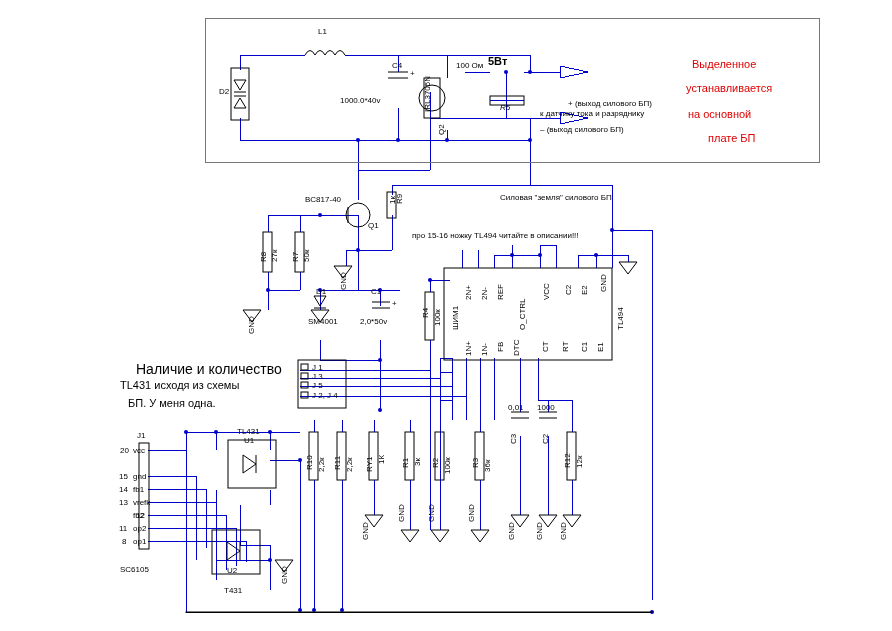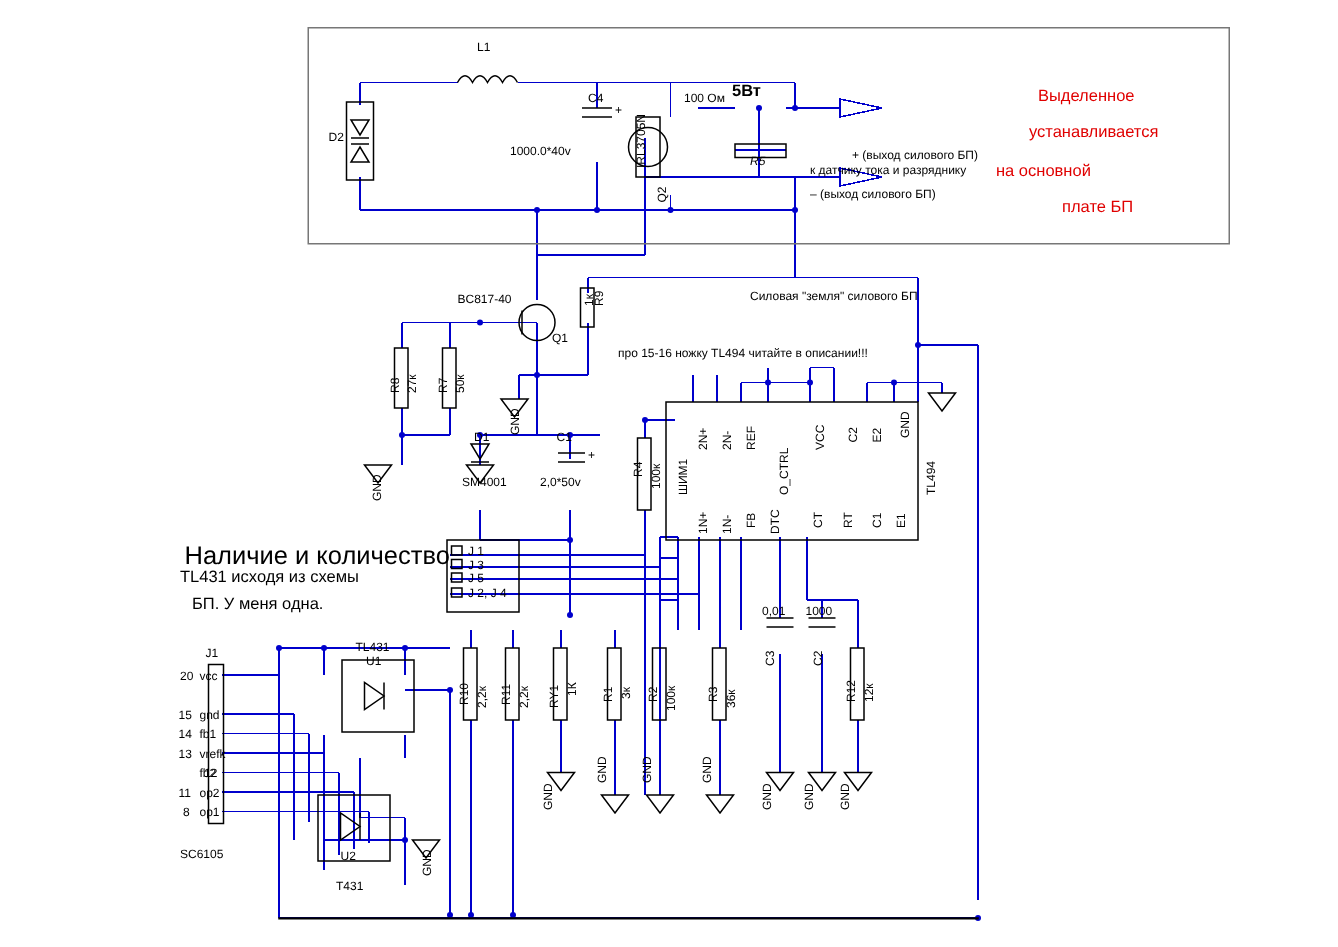--- a/index.html
+++ b/index.html
@@ -295,21 +295,21 @@
   <div class="lbl v" style="left:438px;top:135px;">Q2</div>
   <div class="lbl" style="left:456px;top:62px;">100 Ом</div>
   <div class="lbl big" style="left:488px;top:56px;">5Вт</div>
   <div class="lbl" style="left:500px;top:104px;font-style:italic;">R5</div>
   <div class="lbl" style="left:568px;top:68px;margin-top:32px;">+ (выход силового БП)</div>
   <div class="lbl" style="left:540px;top:126px;text-align:right;">– (выход силового БП)</div>
   <div class="lbl" style="left:496px;top:110px;margin-left:44px;">к датчику тока и разряднику</div>
 
   <div class="note" style="position:absolute;left:692px;top:58px;">Выделенное</div>
   <div class="note" style="position:absolute;left:686px;top:82px;">устанавливается</div>
-  <div class="note" style="position:absolute;left:652px;top:108px;padding-left:12px;">на основной</div>
+  <div class="note" style="position:absolute;left:676px;top:108px;padding-left:12px;">на основной</div>
   <div class="note" style="position:absolute;left:708px;top:132px;">плате БП</div>
 
   <div class="lbl" style="left:305px;top:196px;">BC817-40</div>
   <div class="lbl" style="left:368px;top:222px;">Q1</div>
   <div class="lbl v" style="left:396px;top:204px;">R9</div>
   <div class="lbl v" style="left:389px;top:204px;">1к</div>
   <div class="lbl v" style="left:260px;top:262px;">R8</div>
   <div class="lbl v" style="left:271px;top:262px;">27к</div>
   <div class="lbl v" style="left:292px;top:262px;">R7</div>
   <div class="lbl v" style="left:303px;top:262px;">50к</div>
@@ -344,21 +344,21 @@
   <div class="lbl v" style="left:542px;top:352px;">CT</div>
   <div class="lbl v" style="left:562px;top:352px;">RT</div>
   <div class="lbl v" style="left:581px;top:352px;">C1</div>
   <div class="lbl v" style="left:597px;top:352px;">E1</div>
 
   <div class="lbl" style="left:312px;top:364px;">J 1</div>
   <div class="lbl" style="left:312px;top:373px;text-align:right;">J 3</div>
   <div class="lbl" style="left:312px;top:382px;">J 5</div>
   <div class="lbl" style="left:312px;top:392px;">J 2, J 4</div>
 
-  <div class="lbl" style="left:123px;top:362px;font-size:17px;">Наличие и количество</div>
+  <div class="lbl" style="left:136px;top:362px;font-size:14px;">Наличие и количество</div>
   <div class="lbl" style="left:120px;top:380px;font-size:11px;">TL431 исходя из схемы</div>
   <div class="lbl" style="left:128px;top:398px;font-size:11px;">БП. У меня одна.</div>
 
   <div class="lbl" style="left:237px;top:428px;">TL431</div>
   <div class="lbl" style="left:244px;top:437px;">U1</div>
   <div class="lbl" style="left:227px;top:567px;text-align:right;">U2</div>
   <div class="lbl" style="left:224px;top:577px;margin-top:10px;">T431</div>
   <div class="lbl v" style="left:281px;top:584px;">GND</div>
 
   <div class="lbl" style="left:137px;top:432px;">J1</div>

